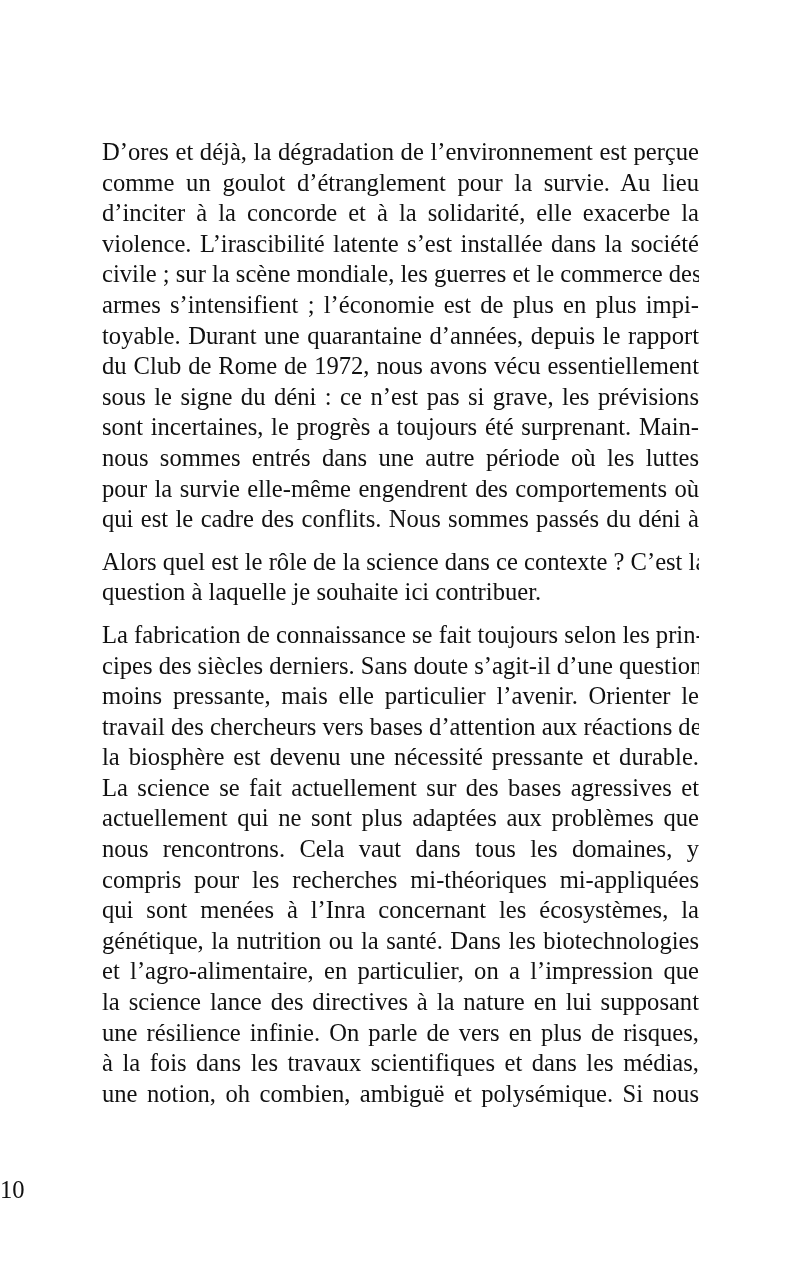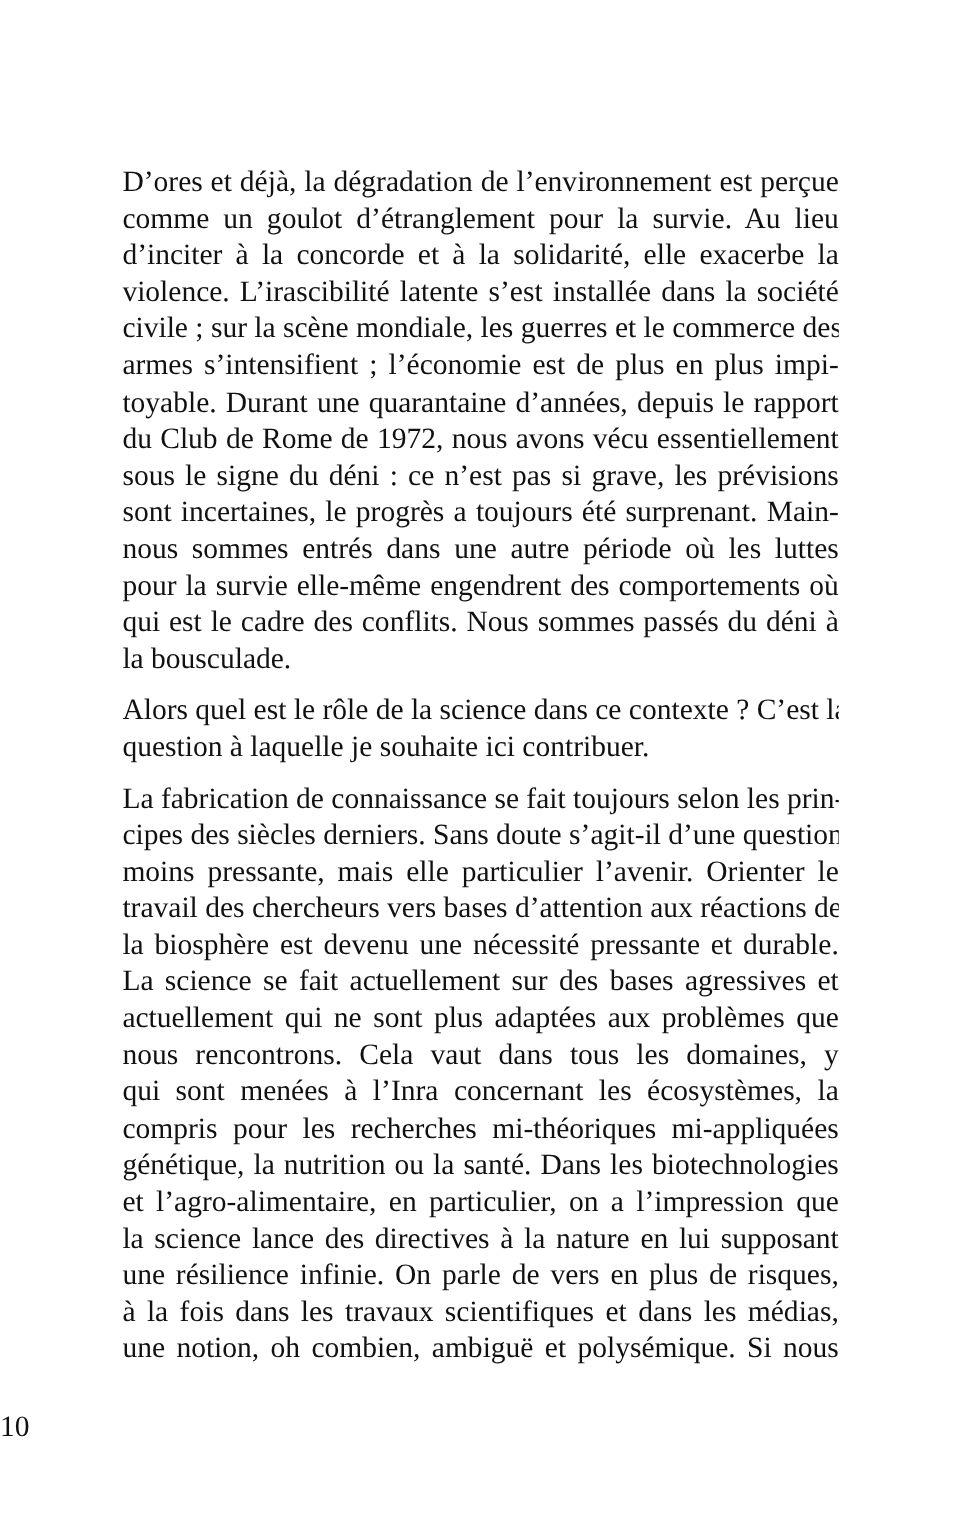--- a/index.html
+++ b/index.html
@@ -59,37 +59,36 @@
       <span class="line">violence. L’irascibilité latente s’est installée dans la société</span>
       <span class="line">civile ; sur la scène mondiale, les guerres et le commerce des</span>
       <span class="line">armes s’intensifient ; l’économie est de plus en plus impi-</span>
       <span class="line">toyable. Durant une quarantaine d’années, depuis le rapport</span>
       <span class="line">du Club de Rome de 1972, nous avons vécu essentiellement</span>
       <span class="line">sous le signe du déni : ce n’est pas si grave, les prévisions</span>
       <span class="line">sont incertaines, le progrès a toujours été surprenant. Main-</span>
       <span class="line">nous sommes entrés dans une autre période où les luttes</span>
       <span class="line">pour la survie elle-même engendrent des comportements où</span>
       <span class="line">qui est le cadre des conflits. Nous sommes passés du déni à</span>
-      <span class="line last">la bousculade.</span>
     </div>
   <div class="para">
       <span class="line">Alors quel est le rôle de la science dans ce contexte ? C’est la</span>
       <span class="line last">question à laquelle je souhaite ici contribuer.</span>
     </div>
   <div class="para">
       <span class="line">La fabrication de connaissance se fait toujours selon les prin-</span>
       <span class="line">cipes des siècles derniers. Sans doute s’agit-il d’une question</span>
       <span class="line">moins pressante, mais elle particulier l’avenir. Orienter le</span>
       <span class="line">travail des chercheurs vers bases d’attention aux réactions de</span>
       <span class="line">la biosphère est devenu une nécessité pressante et durable.</span>
       <span class="line">La science se fait actuellement sur des bases agressives et</span>
       <span class="line">actuellement qui ne sont plus adaptées aux problèmes que</span>
       <span class="line">nous rencontrons. Cela vaut dans tous les domaines, y</span>
+      <span class="line">compris pour les recherches mi-théoriques mi-appliquées</span>
       <span class="line">qui sont menées à l’Inra concernant les écosystèmes, la</span>
-      <span class="line">compris pour les recherches mi-théoriques mi-appliquées</span>
       <span class="line">génétique, la nutrition ou la santé. Dans les biotechnologies</span>
       <span class="line">et l’agro-alimentaire, en particulier, on a l’impression que</span>
       <span class="line">la science lance des directives à la nature en lui supposant</span>
       <span class="line">une résilience infinie. On parle de vers en plus de risques,</span>
       <span class="line">à la fois dans les travaux scientifiques et dans les médias,</span>
       <span class="line">une notion, oh combien, ambiguë et polysémique. Si nous</span>
     </div>
 </div>
 
 <div class="page-number">10</div>

